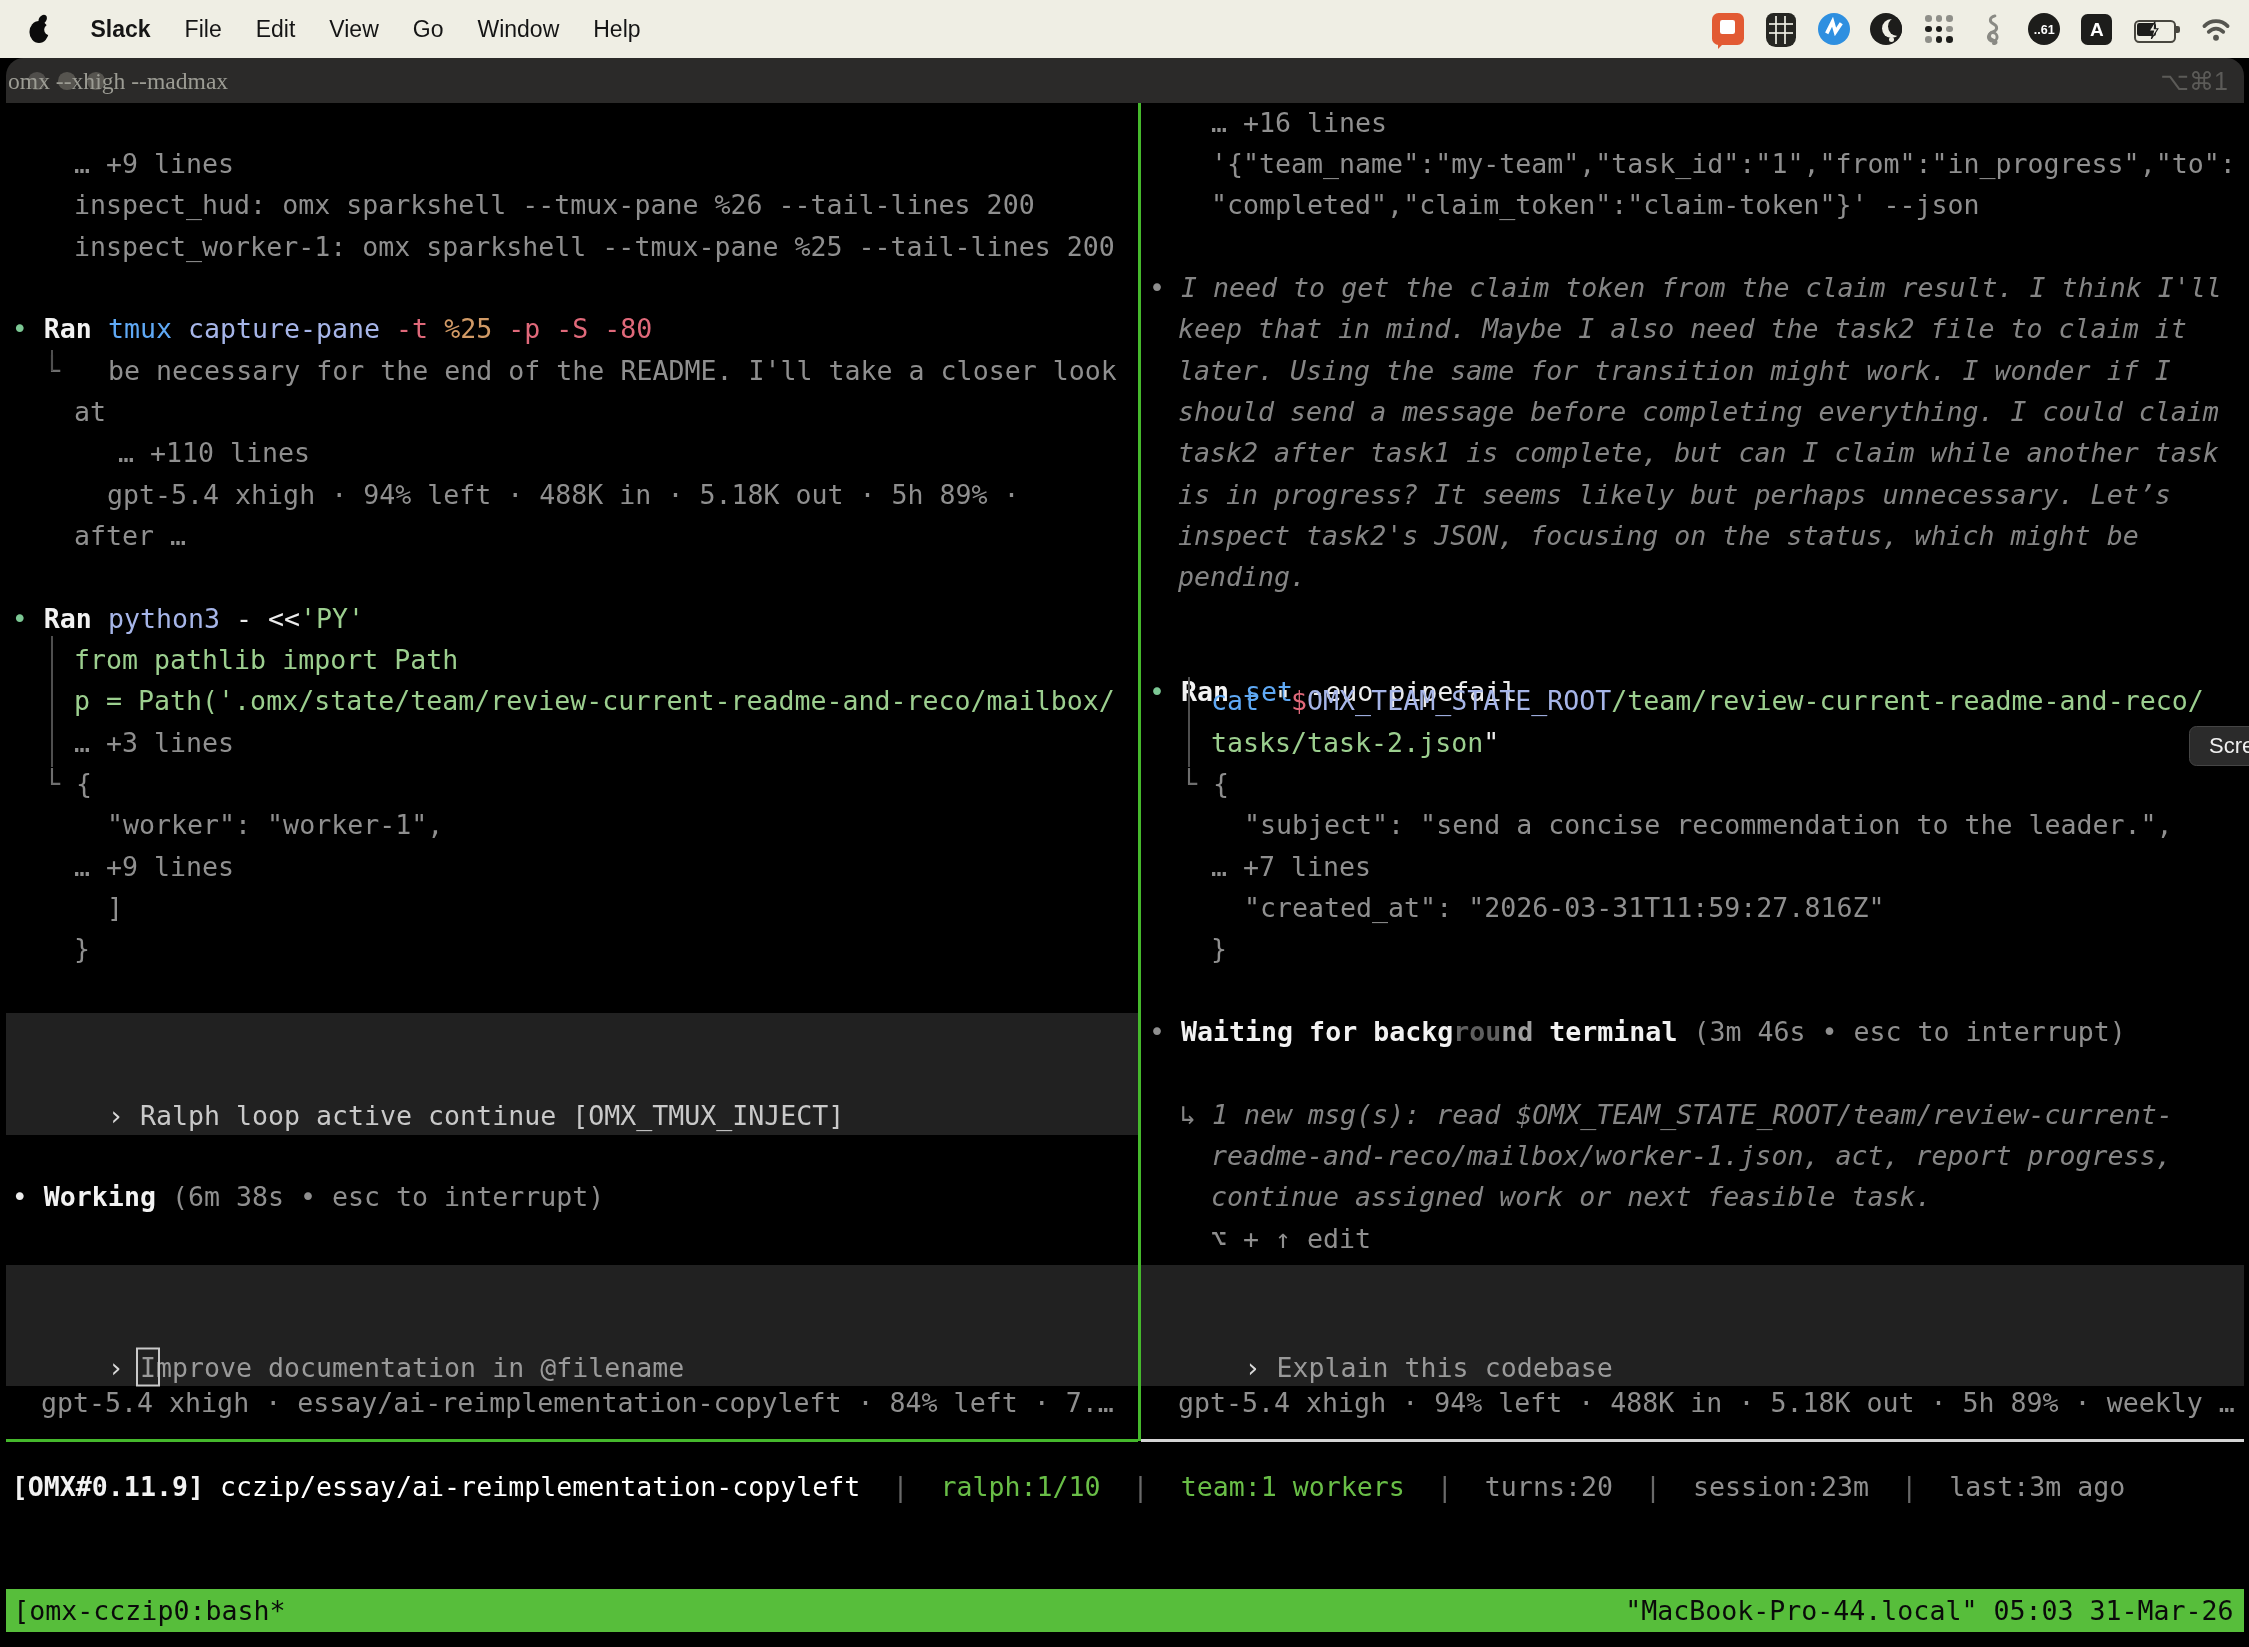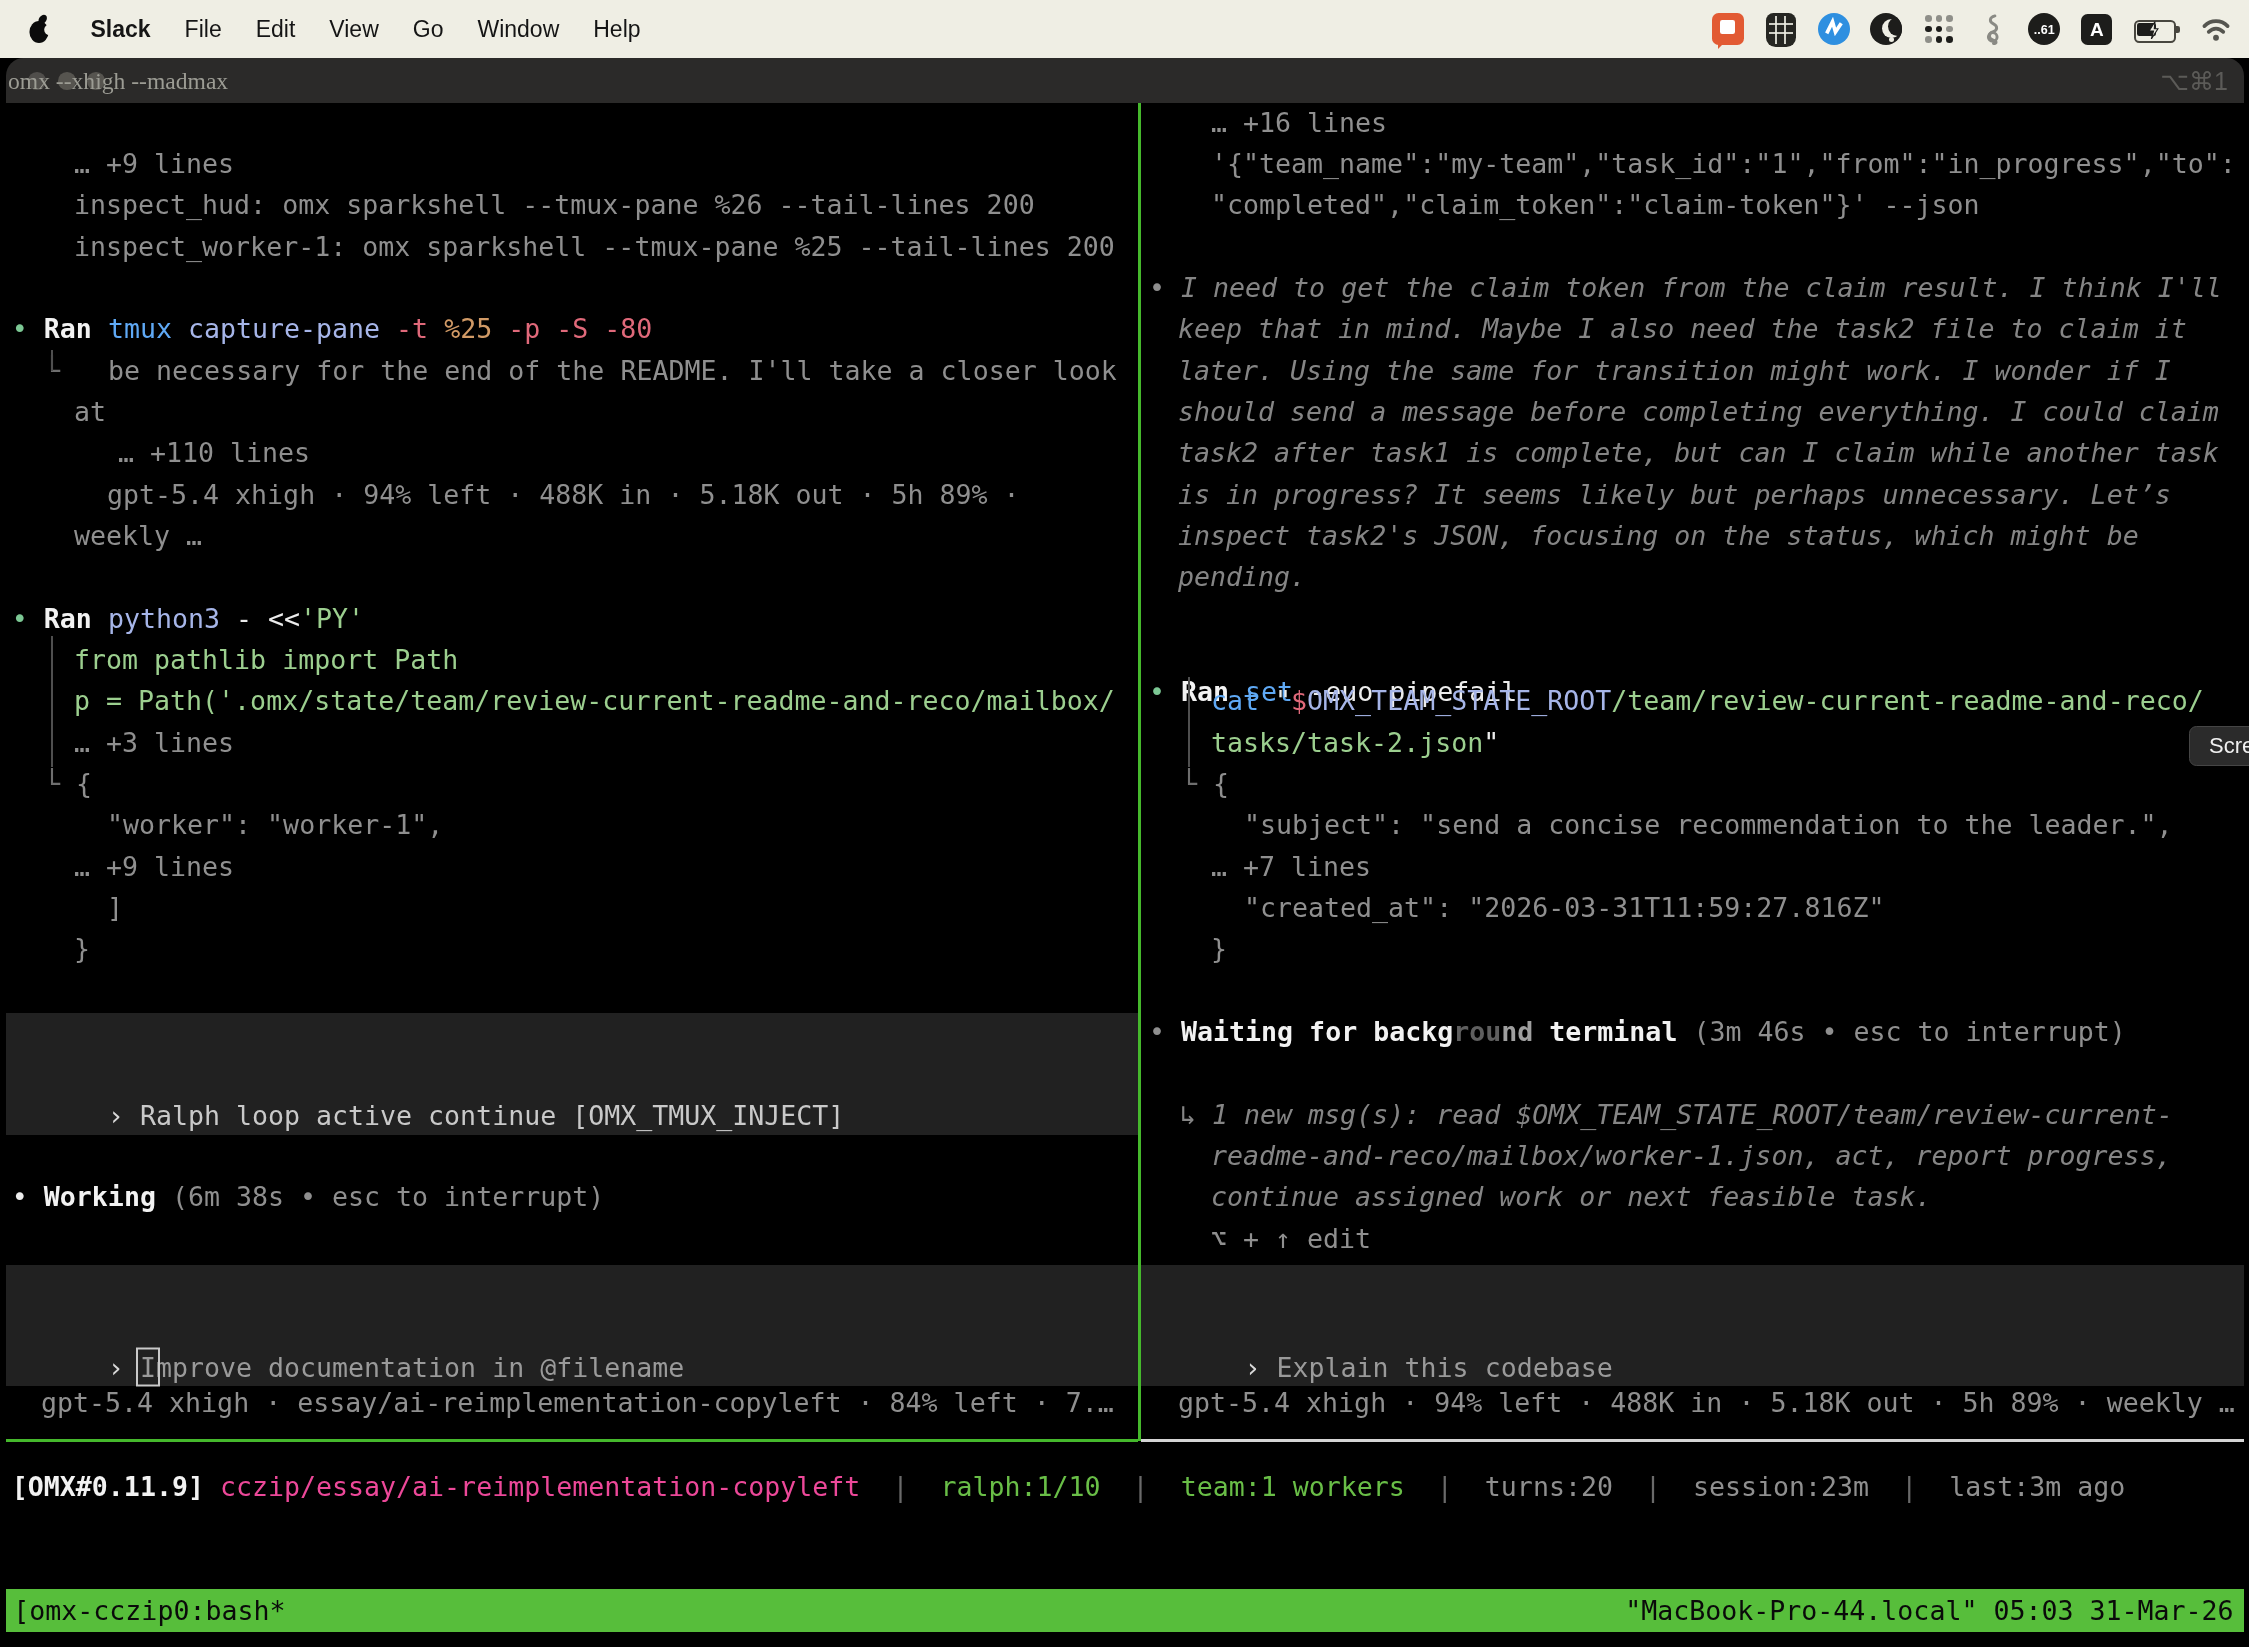--- a/index.html
+++ b/index.html
@@ -24,21 +24,21 @@
   .c-dim2{color:#6E6E6E}
   .c-bright{color:#ECECEC}
   .c-bold{color:#F2F2F2;font-weight:bold}
   .c-blue{color:#5FA9F5}
   .c-lav{color:#A6B5E8}
   .c-red{color:#E0697A}
   .c-orange{color:#D19A66}
   .c-green{color:#9CCF8F}
   .c-gbullet{color:#7CC894}
   .c-italic{color:#858585;font-style:italic}
-  .c-cyan{color:#ec4899}
+  .c-cyan{color:#ffffff}
   .c-lime{color:#69BE47}
   .c-pipe{color:#6A6A6A}
   .c-shim1{color:#5F5F5F;font-weight:bold}
   .c-shim2{color:#9F9F9F;font-weight:bold}
   .c-bandtext{color:#C9C9C9}
   .c-prompt{color:#D8D8D8}
   .c-banddim{color:#9A9A9A}
   .band{position:absolute;background:#212121;}
   .band .tl{top:50%;transform:translateY(-50%);}
   .cursor{outline:2.2px solid #C9C9C9;outline-offset:2.2px;}
@@ -163,21 +163,21 @@
 
   <div id="terminal">
       <div class="tl" style="left: 74px; top: 40px;"><span class="c-dim">… +9 lines</span></div>
       <div class="tl" style="left: 74px; top: 81px;"><span class="c-dim">inspect_hud: omx sparkshell --tmux-pane %26 --tail-lines 200</span></div>
       <div class="tl" style="left: 74px; top: 123px;"><span class="c-dim">inspect_worker-1: omx sparkshell --tmux-pane %25 --tail-lines 200</span></div>
       <div class="tl" style="left: 11.8px; top: 205px;"><span class="c-gbullet">• </span><span class="c-bold">Ran </span><span class="c-blue">tmux </span><span class="c-lav">capture-pane </span><span class="c-red">-t </span><span class="c-orange">%25 </span><span class="c-red">-p -S -80</span></div>
       <div class="tl" style="left: 44px; top: 247px;"><span class="c-dim2">└   </span><span class="c-dim">be necessary for the end of the README. I'll take a closer look</span></div>
       <div class="tl" style="left: 74px; top: 288px;"><span class="c-dim">at</span></div>
       <div class="tl" style="left: 74px; top: 329px; margin-left: 44px;"><span class="c-dim">… +110 lines</span></div>
       <div class="tl" style="left: 107px; top: 371px;"><span class="c-dim">gpt-5.4 xhigh · 94% left · 488K in · 5.18K out · 5h 89% ·</span></div>
-      <div class="tl" style="left: 74px; top: 412px;"><span class="c-dim">weekly …</span></div>
+      <div class="tl" style="left: 74px; top: 412px;"><span class="c-dim">after …</span></div>
       <div class="tl" style="left: 11.8px; top: 495px;"><span class="c-gbullet">• </span><span class="c-bold">Ran </span><span class="c-lav">python3 </span><span class="c-bright">- &lt;&lt;</span><span class="c-green">'PY'</span></div>
       <div class="tl" style="left: 74px; top: 536px;"><span class="c-green">from pathlib import Path</span></div>
       <div class="tl" style="left: 74px; top: 577px;"><span class="c-green">p = Path('.omx/state/team/review-current-readme-and-reco/mailbox/</span></div>
       <div class="tl" style="left: 74px; top: 619px;"><span class="c-dim">… +3 lines</span></div>
       <div class="tl" style="left: 44px; top: 660px;"><span class="c-dim2">└ </span><span class="c-dim">{</span></div>
       <div class="tl" style="left: 107px; top: 701px;"><span class="c-dim">"worker": "worker-1",</span></div>
       <div class="tl" style="left: 74px; top: 743px;"><span class="c-dim">… +9 lines</span></div>
       <div class="tl" style="left: 107px; top: 784px;"><span class="c-dim">]</span></div>
       <div class="tl" style="left: 74px; top: 825px;"><span class="c-dim">}</span></div>
       <div class="tl" style="left: 11.8px; top: 1073px;"><span class="c-bright">• </span><span class="c-bold">Working </span><span class="c-dim">(6m 38s • esc to interrupt)</span></div>

